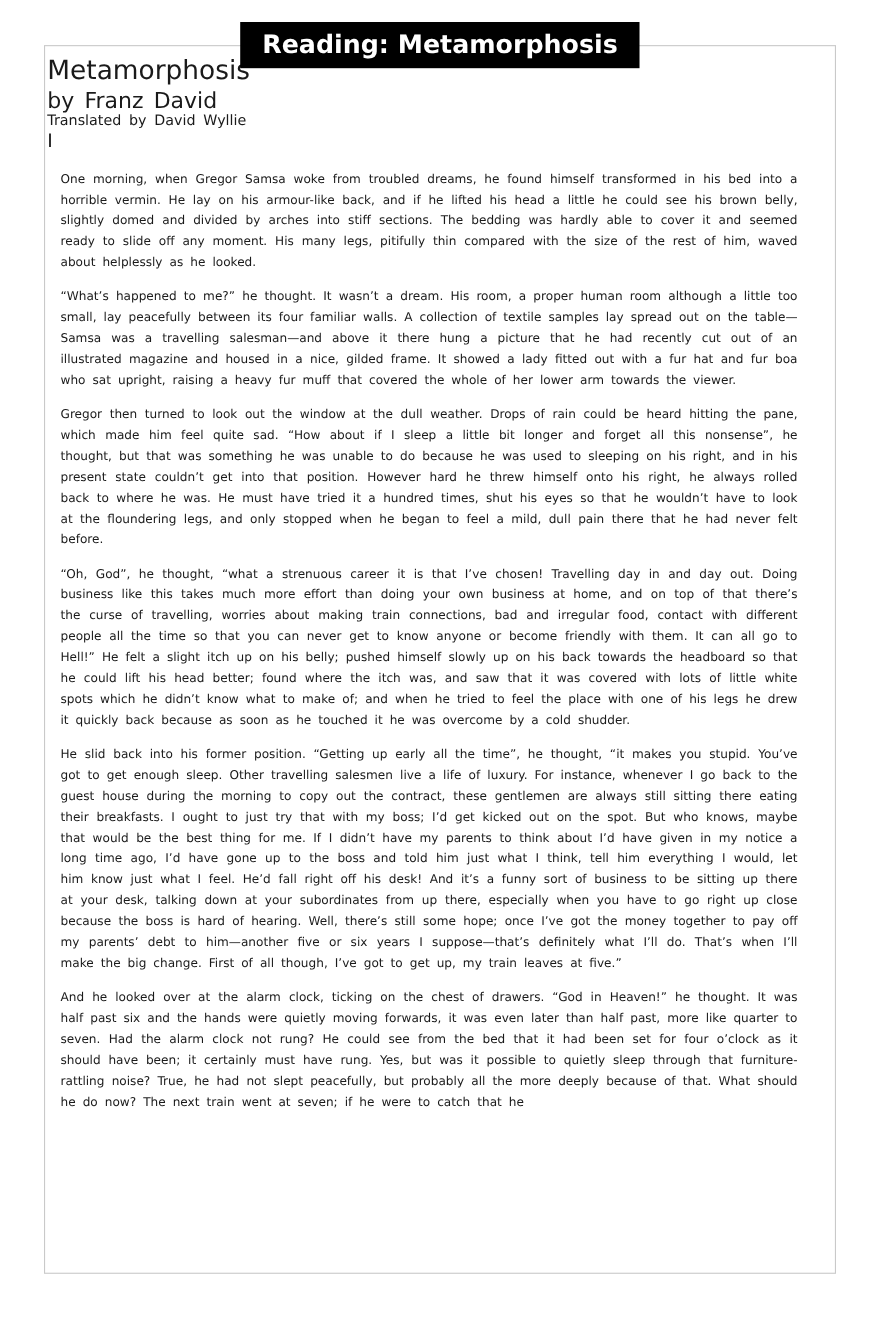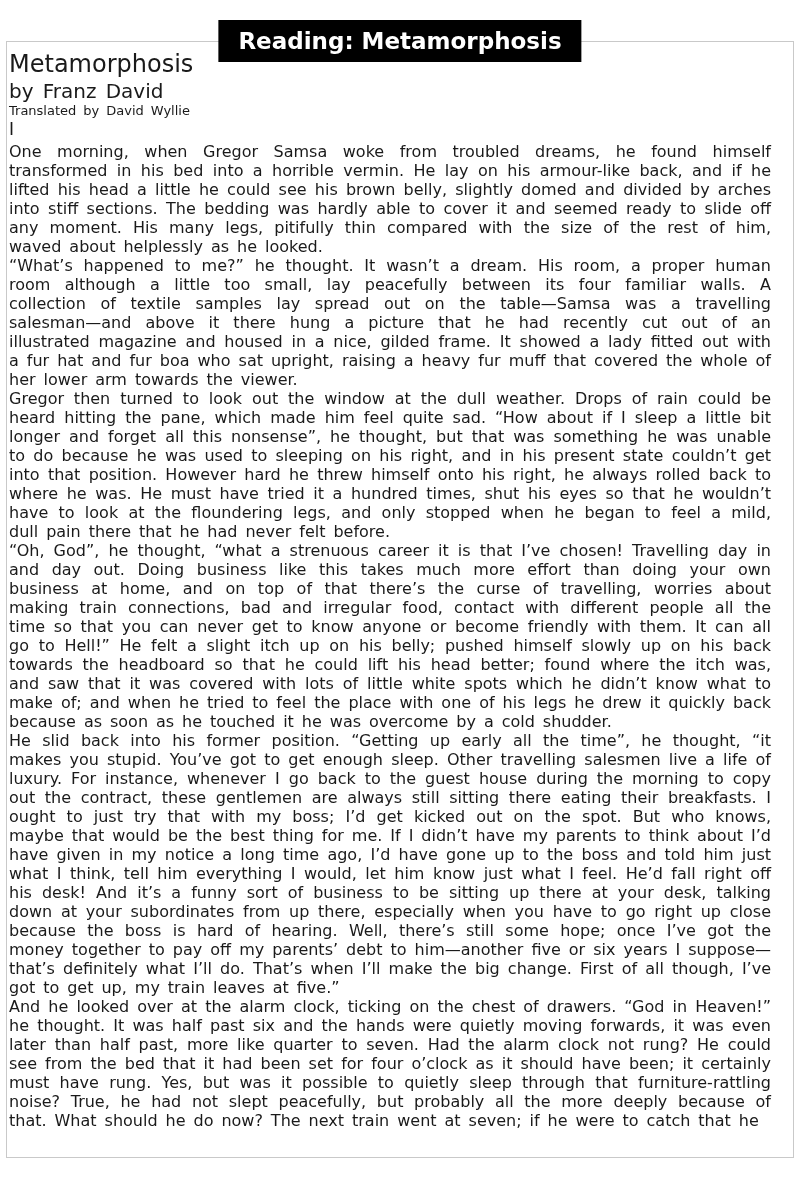--- a/index.html
+++ b/index.html
@@ -27,21 +27,21 @@
     font-weight: bold;
     line-height: 1;
     padding: 10px 20px 9px 20px;
     white-space: nowrap;
     z-index: 2;
   }
   .pane {
     position: relative;
     z-index: 1;
     box-sizing: border-box;
-    width: 788px;
+    width: 720px;
     height: 1117px;
     margin: 41px auto 0 auto;
     background: var(--page_bg, #ffffff);
     border: 1px solid var(--border, #c9c9c9);
     padding: 9px 22px 0 2px;
     overflow: hidden;
     color: var(--text, #1a1a1a);
     word-spacing: 0.18em;
   }
   .book-title {
@@ -62,22 +62,22 @@
     line-height: 1.3;
     margin: 0;
   }
   .chapter-number {
     font-size: 17px;
     font-weight: 400;
     line-height: 1.25;
     margin: 0 0 1px 0;
   }
   .para {
-    margin: 0;
-    font-size: 16px;
+    margin: 12px;
+    font-size: 11px;
     line-height: 19px;
     text-align: justify;
     -webkit-hyphens: auto;
     hyphens: auto;
   }
 </style>
 </head>
 <body>
 
 <div class="page">

